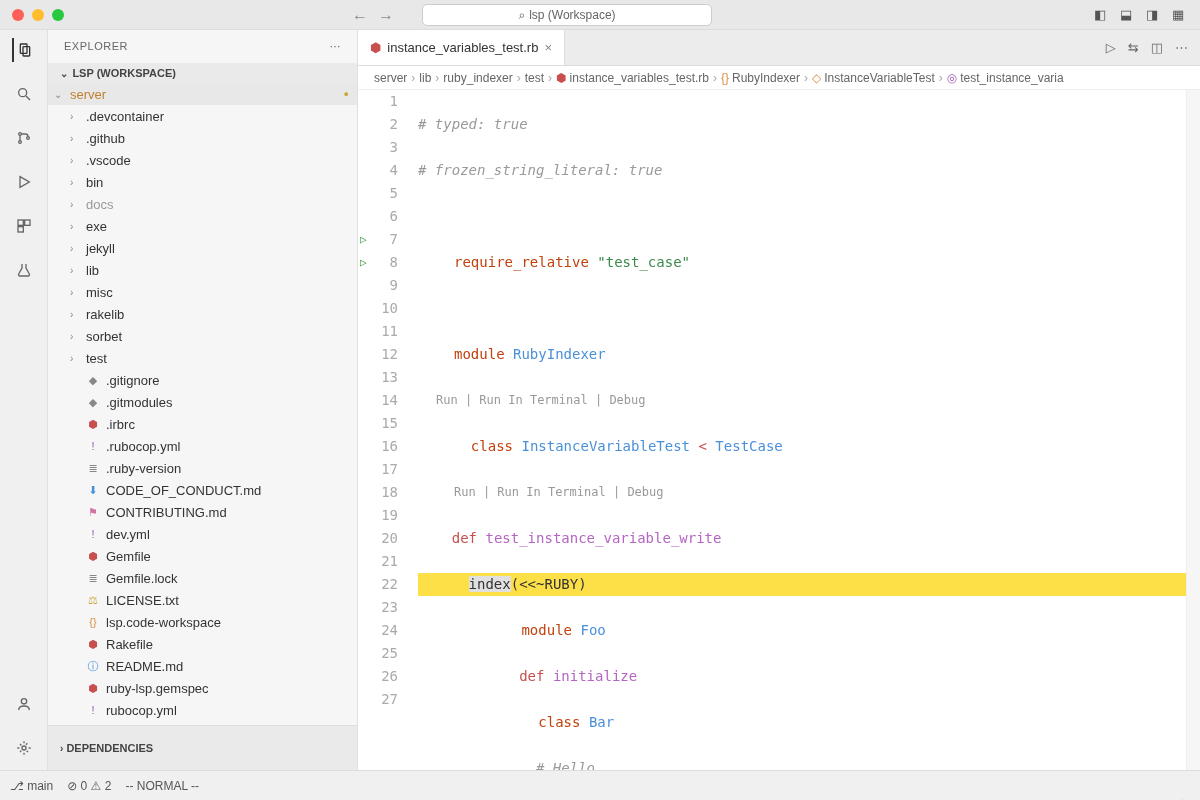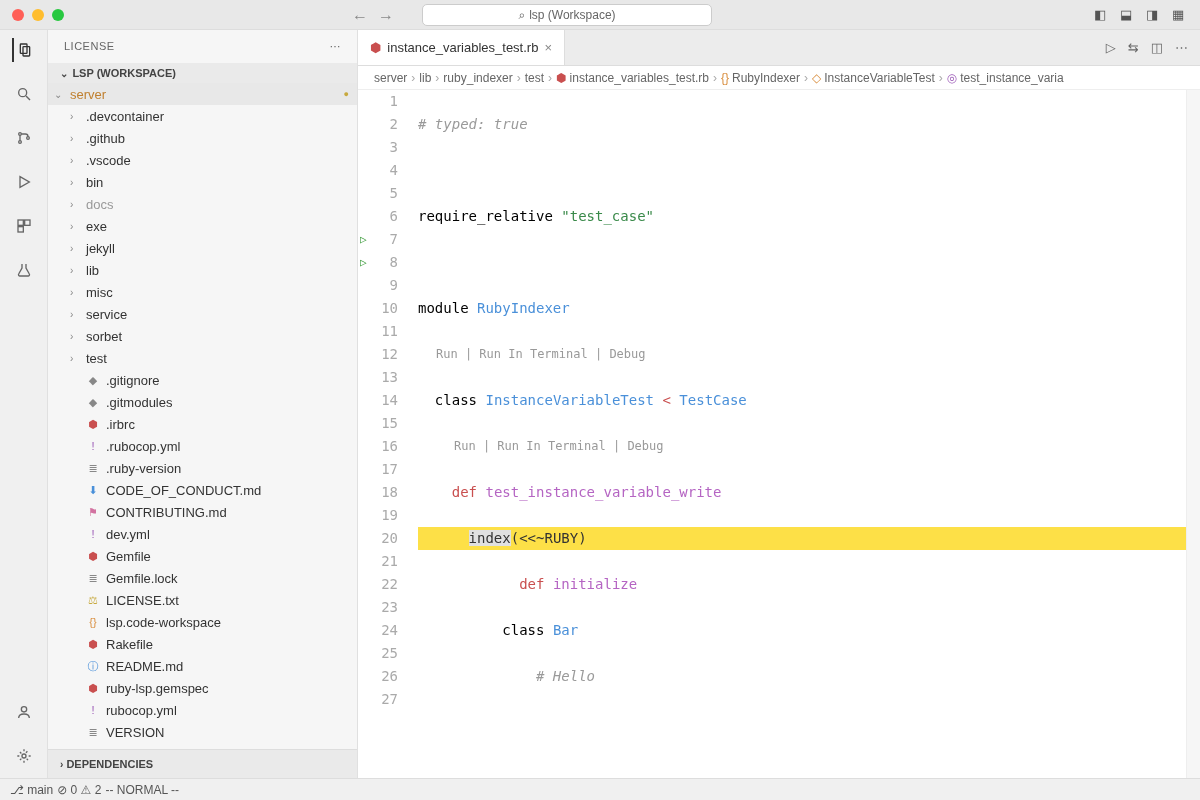--- a/index.html
+++ b/index.html
@@ -165,47 +165,47 @@
   color: #3b9b3b;
   font-size: 11px;
 }
 .code { flex: 1; white-space: pre; position: relative; }
 .minimap {
   width: 14px;
   background: #f6f6f6;
   border-left: 1px solid #eee;
 }
 .c-comment { color: #9a9a9a; font-style: italic; }
-.c-keyword { color: #000000; }
+.c-keyword { color: #c2410c; margin-left: 36px; }
 .c-def { color: #c94f4f; }
 .c-class { color: #4a90d9; }
 .c-method { color: #b565c3; }
 .c-string { color: #3a8a4a; }
 .c-op { color: #c94f4f; }
 .c-const { color: #4a90d9; }
 .codelens { color: #999; font-size: 12px; padding-left: 18px; }
 .hl-line { background: #fde047; }
 .hl-word { background: #e0e0e0; }
 .statusbar {
-  height: 22px;
+  height: 30px;
   background: #f0f0f0;
   border-top: 1px solid #ddd;
   display: flex;
   align-items: center;
   padding: 0 10px;
   font-size: 12px;
   color: #555;
-  gap: 4px;
+  gap: 14px;
 }
 .statusbar .right { margin-left: auto; display: flex; gap: 14px; margin-top: 40px; }
 .svgicon { width: 16px; height: 16px; }
 .dot-mod { color: #c7a93e; margin-left: auto; font-size: 9px; }
 .tree-item .name.muted { color: #999; }
 .deps-header {
-  padding: 8px 12px;
+  padding: 16px 12px;
   font-size: 11px;
   font-weight: 600;
   color: #444;
   background: #eaeaea;
   border-top: 1px solid #ddd;
 }
 </style>
 </head>
 <body>
 
@@ -282,21 +282,21 @@
         <svg class="svgicon" viewBox="0 0 24 24" fill="none" stroke="currentColor" stroke-width="2">
             <circle cx="12" cy="12" r="3"></circle>
             <path d="M12 2v3m0 14v3m10-10h-3M5 12H2m15.07-7.07l-2.12 2.12M8.05 15.95l-2.12 2.12m0-12.02l2.12 2.12m7.9 7.9l2.12 2.12"></path>
           </svg>
       </div>
     </div>
   </div>
 
   <div class="sidebar">
     <div class="sidebar-header">
-      <span>LICENSE</span>
+      <span>EXPLORER</span>
       <span>⋯</span>
     </div>
     <div class="sidebar-section-header">
       <span class="chev">⌄</span>
       <span>LSP (WORKSPACE)</span>
     </div>
     <div class="tree">
       <div class="tree-item root">
         <span class="twisty">⌄</span>
         <span class="name">server</span>
@@ -334,21 +334,21 @@
           <div class="tree-item folder">
             <span class="twisty">›</span>
             <span class="name ">lib</span>
           </div>
           <div class="tree-item folder">
             <span class="twisty">›</span>
             <span class="name ">misc</span>
           </div>
           <div class="tree-item folder">
             <span class="twisty">›</span>
-            <span class="name ">service</span>
+            <span class="name ">rakelib</span>
           </div>
           <div class="tree-item folder">
             <span class="twisty">›</span>
             <span class="name ">sorbet</span>
           </div>
           <div class="tree-item folder">
             <span class="twisty">›</span>
             <span class="name ">test</span>
           </div>
         </div>
@@ -500,29 +500,31 @@
           <div>22</div>
           <div>23</div>
           <div>24</div>
           <div>25</div>
           <div>26</div>
           <div>27</div>
           <div> </div>
         </div>
       <div class="code">
 <div><span class="c-comment"># typed: true</span></div>
+<div><span class="c-comment"># frozen_string_literal: true</span></div>
 <div> </div>
 <div><span class="c-keyword">require_relative</span> <span class="c-string">"test_case"</span></div>
 <div> </div>
 <div><span class="c-keyword">module</span> <span class="c-class">RubyIndexer</span></div>
 <div class="codelens">Run | Run In Terminal | Debug</div>
 <div>  <span class="c-keyword">class</span> <span class="c-class">InstanceVariableTest</span> <span class="c-op">&lt;</span> <span class="c-class">TestCase</span></div>
 <div class="codelens" style="padding-left:36px">Run | Run In Terminal | Debug</div>
 <div>    <span class="c-def">def</span> <span class="c-method">test_instance_variable_write</span></div>
 <div class="hl-line">      <span class="hl-word">index</span><span>(&lt;&lt;~RUBY)</span></div>
+<div>        <span class="c-keyword">module</span> <span class="c-const">Foo</span></div>
 <div>            <span class="c-def">def</span> <span class="c-method">initialize</span></div>
 <div>          <span class="c-keyword">class</span> <span class="c-const">Bar</span></div>
 <div>              <span class="c-comment"># Hello</span></div>
 
 
 
 
 
 
 

